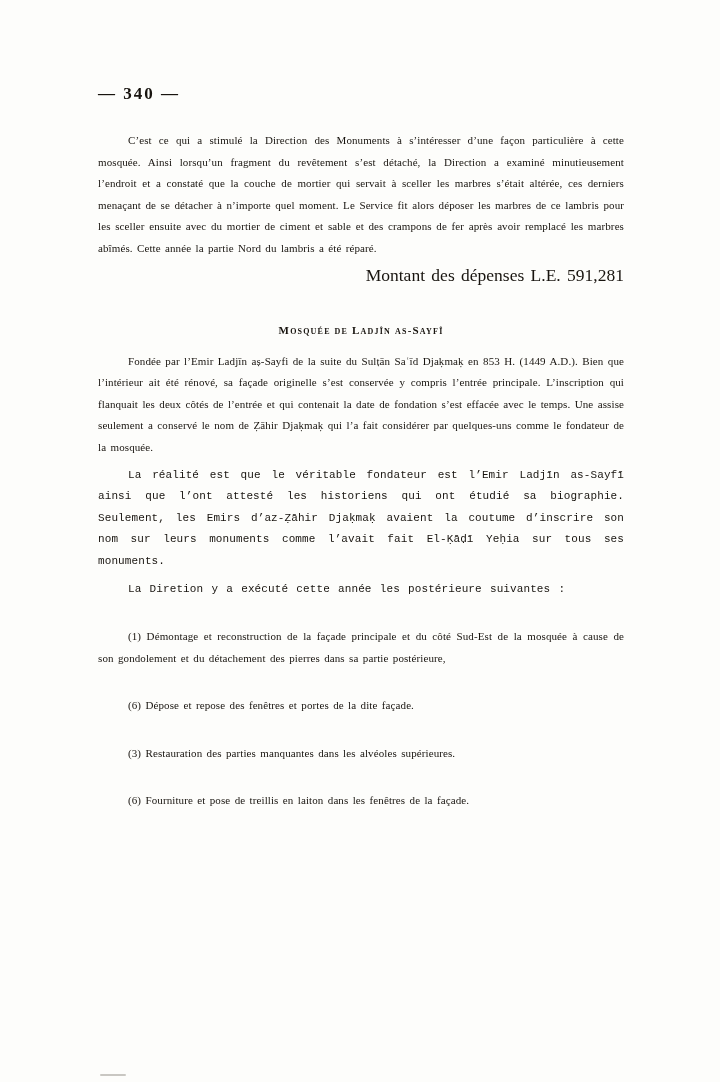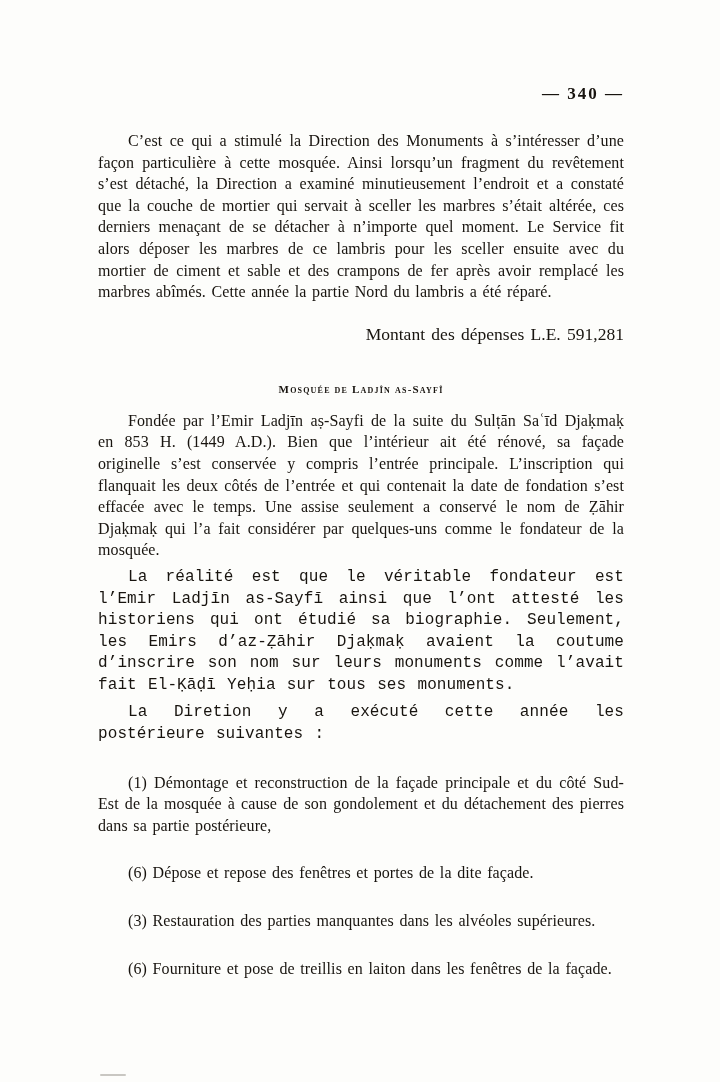--- a/index.html
+++ b/index.html
@@ -13,38 +13,38 @@
     position: relative;
     overflow: hidden;
   }
   .page {
     position: absolute;
     left: 98px;
     top: 84px;
     width: 526px;
   }
   .page-number {
-    text-align: right;
+    text-align: left;
     font-weight: 700;
     font-size: 17px;
     letter-spacing: 2px;
     margin: 0 0 26px 0;
   }
   .para {
     margin: 0;
-    font-size: 16px;
+    font-size: 11px;
     line-height: 21.6px;
     text-align: justify;
     text-indent: 30px;
     word-spacing: 1.5px;
     letter-spacing: 0.1px;
   }
   .spaced { margin-top: 6px; font-family: Liberation Mono, monospace; }
   .expense {
-    margin-top: 20px;
+    margin-top: 4px;
     font-size: 17.5px;
     line-height: 22px;
     text-align: right;
     word-spacing: 2px;
   }
   .heading {
     margin: 38px 0 15px 0;
     font-size: 11px;
     font-weight: 600;
     text-align: center;

